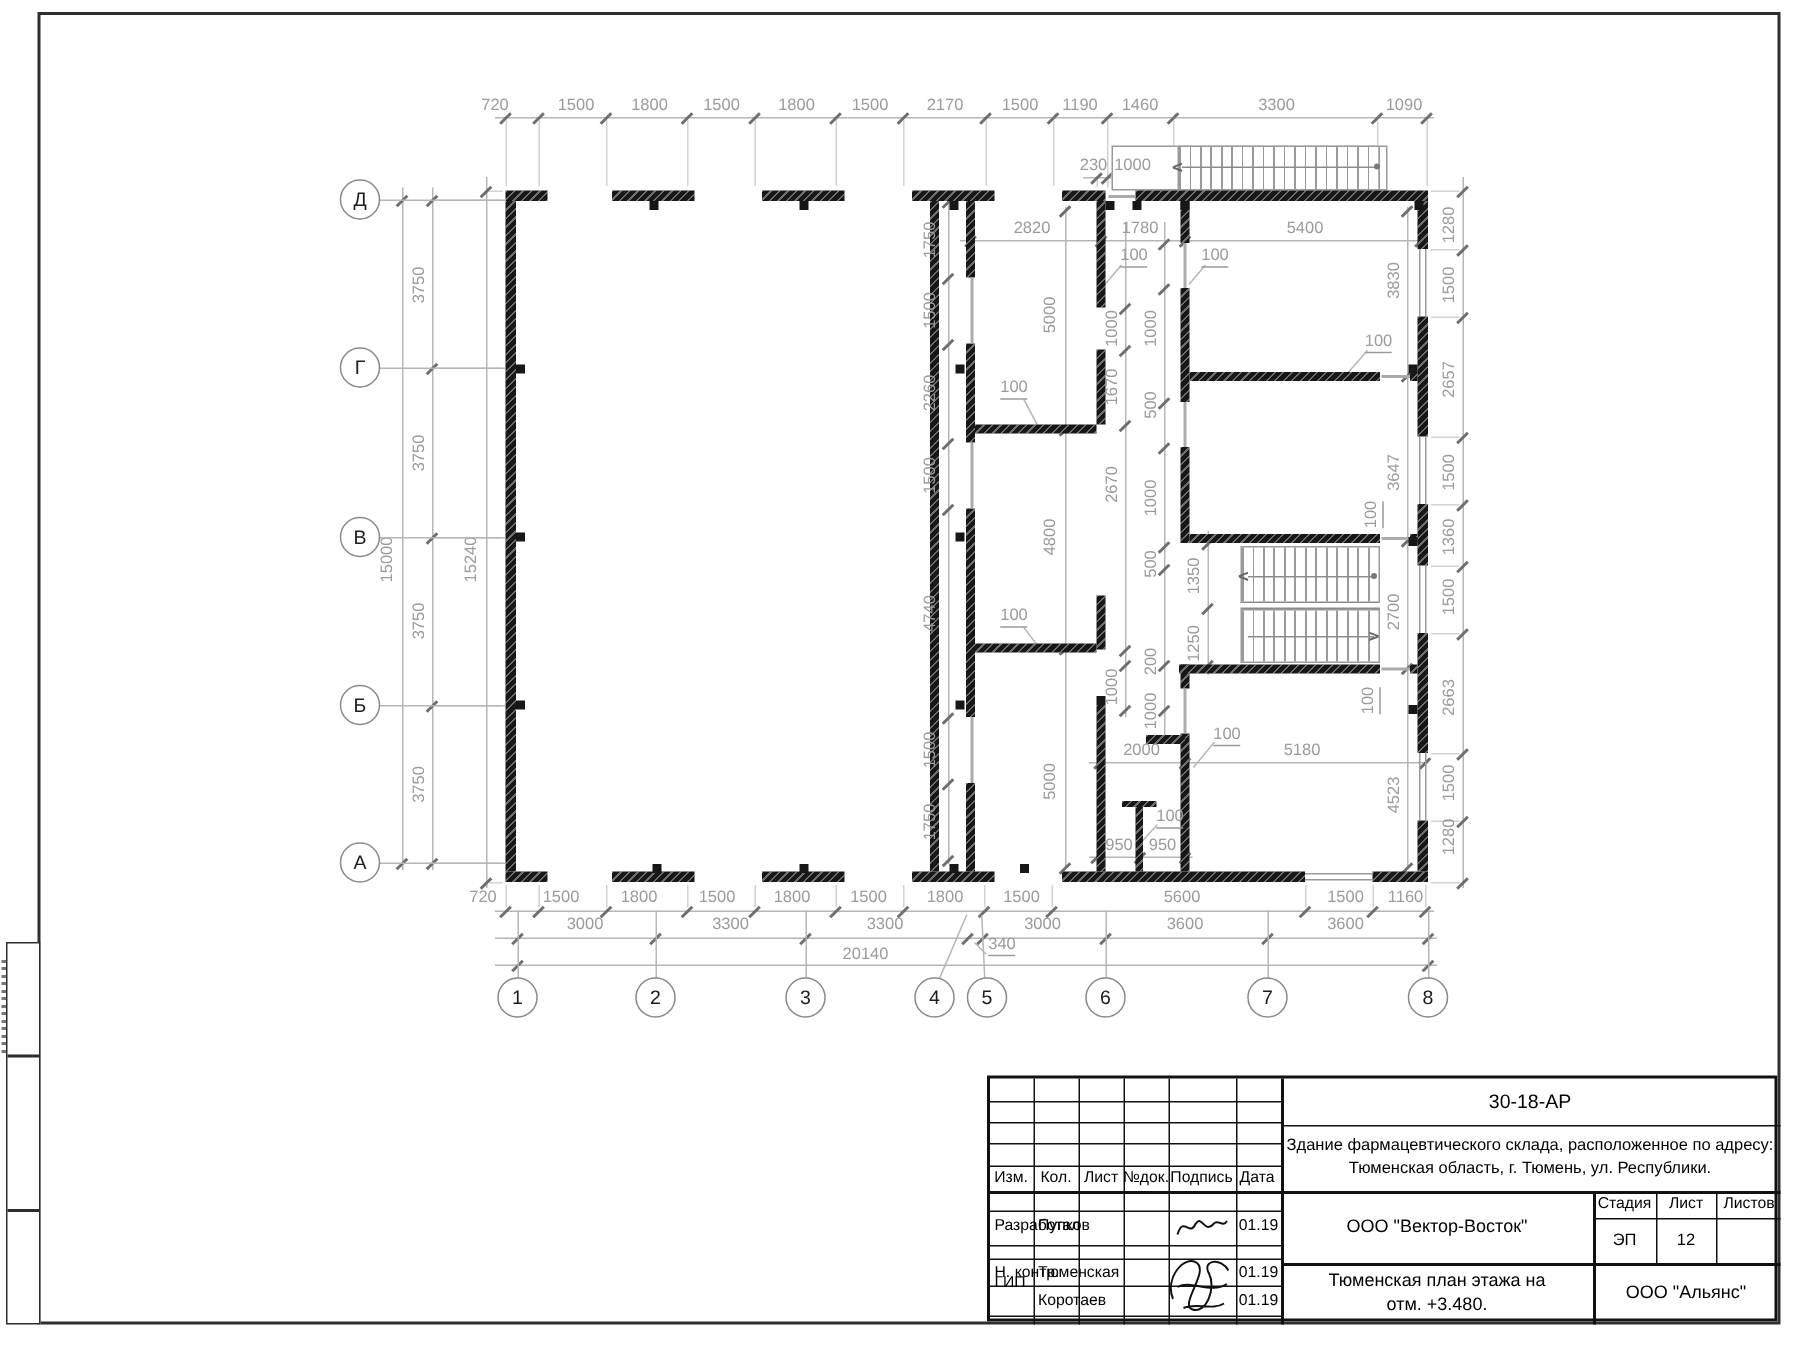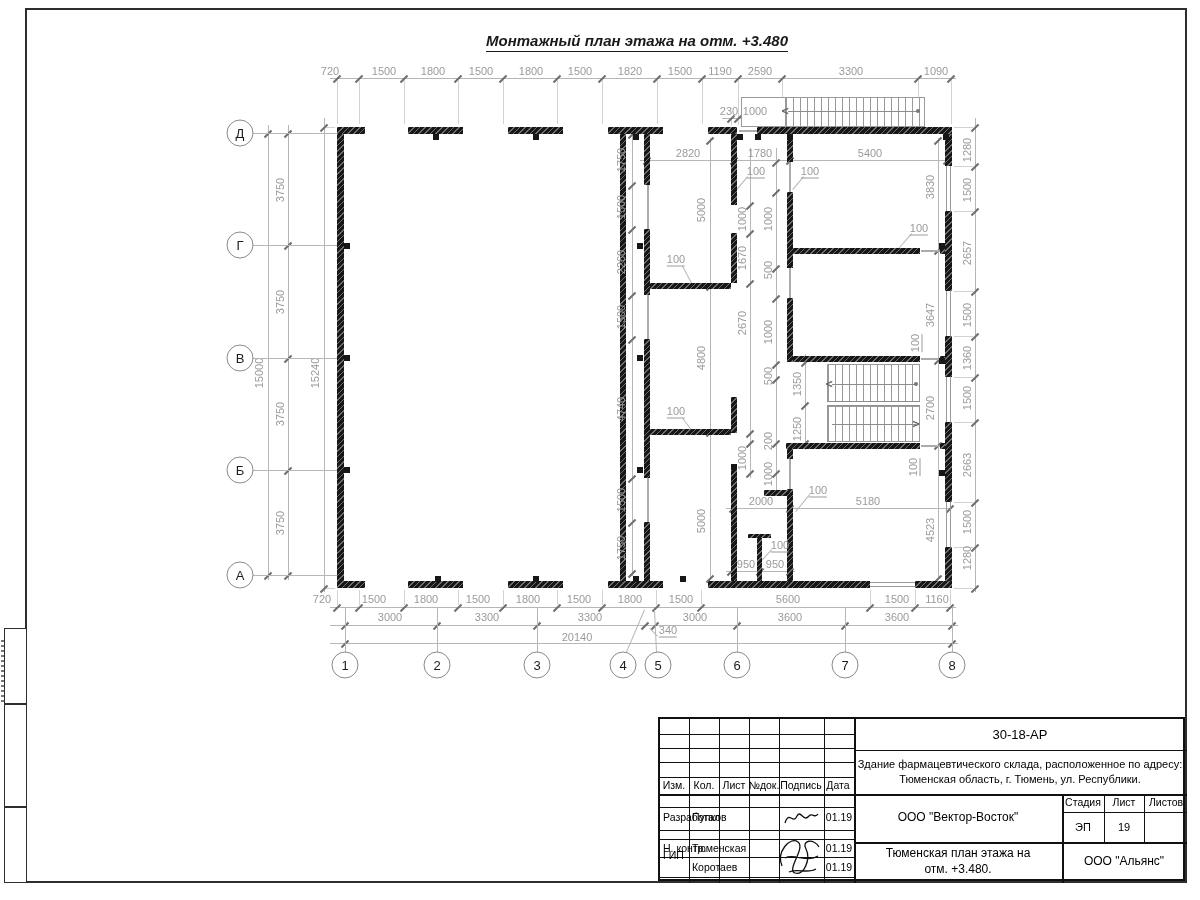--- a/index.html
+++ b/index.html
@@ -43,21 +43,20 @@
 
 <div class="sheet">
 
   <div class="frame" style="left:25px;top:8px;width:1158px;height:871px;"></div>
   <div class="strip" style="left:4px;top:628px;width:21px;height:253px;">
     <div class="stripdiv" style="top:74px;"></div>
     <div class="stripdiv" style="top:177px;"></div>
   </div>
   <div class="stripdots" style="left:1px;top:640px;height:62px;"></div>
 
-  <div class="plan-title" style="left:637px;top:42px;">Монтажный план этажа на отм. +3.480</div>
 
   <div id="plan">
       <div class="dl" style="left: 330px; top: 78px; width: 626px; height: 1px;"></div>
       <div class="tick" style="left: 332px; top: 78px;"></div>
       <div class="ext" style="left: 337px; top: 80px; width: 1px; height: 44px;"></div>
       <div class="tick" style="left: 354px; top: 78px;"></div>
       <div class="ext" style="left: 359px; top: 80px; width: 1px; height: 44px;"></div>
       <div class="tick" style="left: 399px; top: 78px;"></div>
       <div class="ext" style="left: 404px; top: 80px; width: 1px; height: 44px;"></div>
       <div class="tick" style="left: 453px; top: 78px;"></div>
@@ -322,24 +321,24 @@
       <div class="tab" style="left: 939px; top: 243px;"></div>
       <div class="tab" style="left: 939px; top: 358px;"></div>
       <div class="tab" style="left: 939px; top: 470px;"></div>
       <div class="tab" style="left: 731px; top: 464px;"></div>
       <div class="dim" style="left: 330px; top: 71px;">720</div>
       <div class="dim" style="left: 384px; top: 71px;">1500</div>
       <div class="dim" style="left: 433px; top: 71px;">1800</div>
       <div class="dim" style="left: 481px; top: 71px;">1500</div>
       <div class="dim" style="left: 531px; top: 71px;">1800</div>
       <div class="dim" style="left: 580px; top: 71px;">1500</div>
-      <div class="dim" style="left: 630px; top: 71px;">1820</div>
+      <div class="dim" style="left: 630px; top: 71px;">2170</div>
       <div class="dim" style="left: 680px; top: 71px;">1500</div>
       <div class="dim" style="left: 720px; top: 71px;">1190</div>
-      <div class="dim" style="left: 760px; top: 71px;">2590</div>
+      <div class="dim" style="left: 760px; top: 71px;">1460</div>
       <div class="dim" style="left: 851px; top: 71px;">3300</div>
       <div class="dim" style="left: 936px; top: 71px;">1090</div>
       <div class="dim" style="left: 729px; top: 111px;">230</div>
       <div class="dim" style="left: 755px; top: 111px;">1000</div>
       <div class="dim" style="left: 688px; top: 153px;">2820</div>
       <div class="dim" style="left: 760px; top: 153px;">1780</div>
       <div class="dim" style="left: 870px; top: 153px;">5400</div>
       <div class="dim u" style="left: 756px; top: 172px;">100</div>
       <div class="dim u" style="left: 810px; top: 172px;">100</div>
       <div class="dim u" style="left: 919px; top: 229px;">100</div>
@@ -487,21 +486,21 @@
     <div class="tbt sm l" style="left:3px;top:137px;">ГИП</div>
     <div class="tbt sm l" style="left:32px;top:149px;">Коротаев</div>
     <div class="tbt sm" style="left:179px;top:149px;">01.19</div>
 
     <div class="tbt md" style="left:298px;top:99px;">ООО "Вектор-Восток"</div>
 
     <div class="tbt sm" style="left:423px;top:84px;">Стадия</div>
     <div class="tbt sm" style="left:464px;top:84px;">Лист</div>
     <div class="tbt sm" style="left:506px;top:84px;">Листов</div>
     <div class="tbt" style="left:423px;top:108px;">ЭП</div>
-    <div class="tbt" style="left:464px;top:108px;">19</div>
+    <div class="tbt" style="left:464px;top:108px;">12</div>
 
     <div class="tbt md" style="left:298px;top:135px;">Тюменская план этажа на</div>
     <div class="tbt md" style="left:298px;top:151px;">отм. +3.480.</div>
     <div class="tbt md" style="left:464px;top:143px;">ООО "Альянс"</div>
 
     <svg class="sig" style="left:120px;top:89px;" width="42" height="20" viewBox="0 0 42 20">
       <path d="M5 15 C9 2 13 17 17 8 C21 1 23 15 29 8 C32 4 35 11 38 6" stroke="#111" fill="none" stroke-width="1.3"></path>
     </svg>
     <svg class="sig" style="left:114px;top:113px;" width="50" height="46" viewBox="0 0 50 46">
       <path d="M8 34 C2 20 16 4 24 10 C32 16 12 38 21 41 C30 44 37 27 32 17 C27 8 40 6 45 15 M11 26 C20 21 33 31 44 24 M15 40 C24 36 34 42 42 37" stroke="#111" fill="none" stroke-width="1.3"></path>

